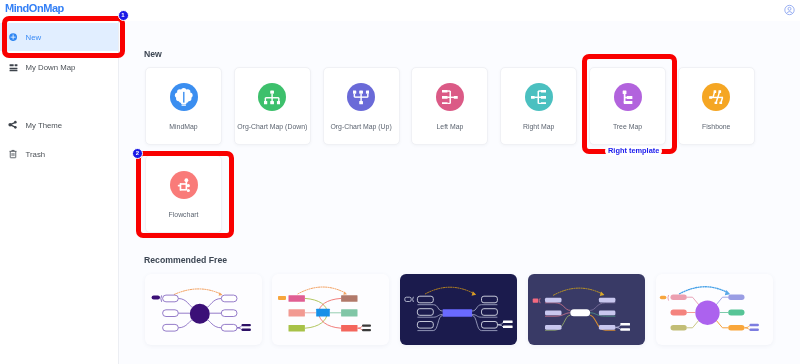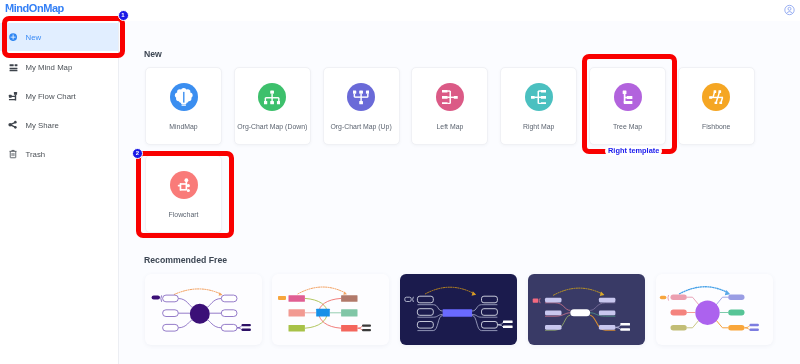--- a/index.html
+++ b/index.html
@@ -70,47 +70,35 @@
 
     <div class="side-item" style="top:32px">
       <span class="ic">
         <svg viewBox="0 0 24 24" width="9" height="9" fill="#3e444c">
           <rect x="1.5" y="3.2" width="11" height="5.2" rx="0.8"></rect>
           <rect x="15" y="3.2" width="7.5" height="5.2" rx="0.8"></rect>
           <rect x="1.5" y="12.4" width="21" height="4" rx="0.8"></rect>
           <rect x="1.5" y="18.2" width="21" height="4" rx="0.8"></rect>
         </svg>
       </span>
-      <span class="lb">My Mind Map</span>
-    </div>
-
-    <div class="side-item" style="top:61px">
-      <span class="ic">
-        <svg viewBox="0 0 24 24" width="10" height="10.5" fill="#3e444c">
-          <rect x="14.2" y="2" width="7.6" height="6.4" rx="0.8"></rect>
-          <rect x="16.3" y="8" width="3.4" height="14" rx="0.6"></rect>
-          <rect x="2.2" y="10.6" width="17" height="3.2" rx="0.6"></rect>
-          <rect x="2.2" y="8.6" width="6.4" height="7.2" rx="0.8"></rect>
-          <rect x="2.2" y="18.4" width="16" height="3.2" rx="0.6"></rect>
-        </svg>
-      </span>
-      <span class="lb">My Flow Chart</span>
-    </div>
+      <span class="lb">My Down Map</span>
+    </div>
+
 
     <div class="side-item" style="top:90px">
       <span class="ic">
         <svg viewBox="0 0 24 24" width="9.5" height="9.5" fill="#3e444c">
           <path d="M6.6 9.6 L17.6 4.3 L19.1 7.6 L8.1 12.9 Z"></path>
           <path d="M8.1 11.1 L19.1 16.4 L17.6 19.7 L6.6 14.4 Z"></path>
           <circle cx="18.6" cy="5.4" r="3.3"></circle>
             <circle cx="18.6" cy="18.6" r="3.3"></circle>
             <circle cx="5.3" cy="12" r="4.3"></circle>
         </svg>
       </span>
-      <span class="lb">My Share</span>
+      <span class="lb">My Theme</span>
     </div>
 
     <div class="side-item" style="top:119px">
       <span class="ic">
         <svg viewBox="0 0 24 24" width="10" height="10" fill="none" stroke="#3e444c" stroke-width="1.9">
           <path d="M3.6 5.6 H20.4"></path>
           <path d="M9.2 5.2 V3.4 H14.8 V5.2"></path>
           <path d="M5.4 5.8 V20 a1 1 0 0 0 1 1 H17.6 a1 1 0 0 0 1 -1 V5.8"></path>
           <path d="M9.8 9.6 V17"></path>
             <path d="M14.2 9.6 V17"></path>

